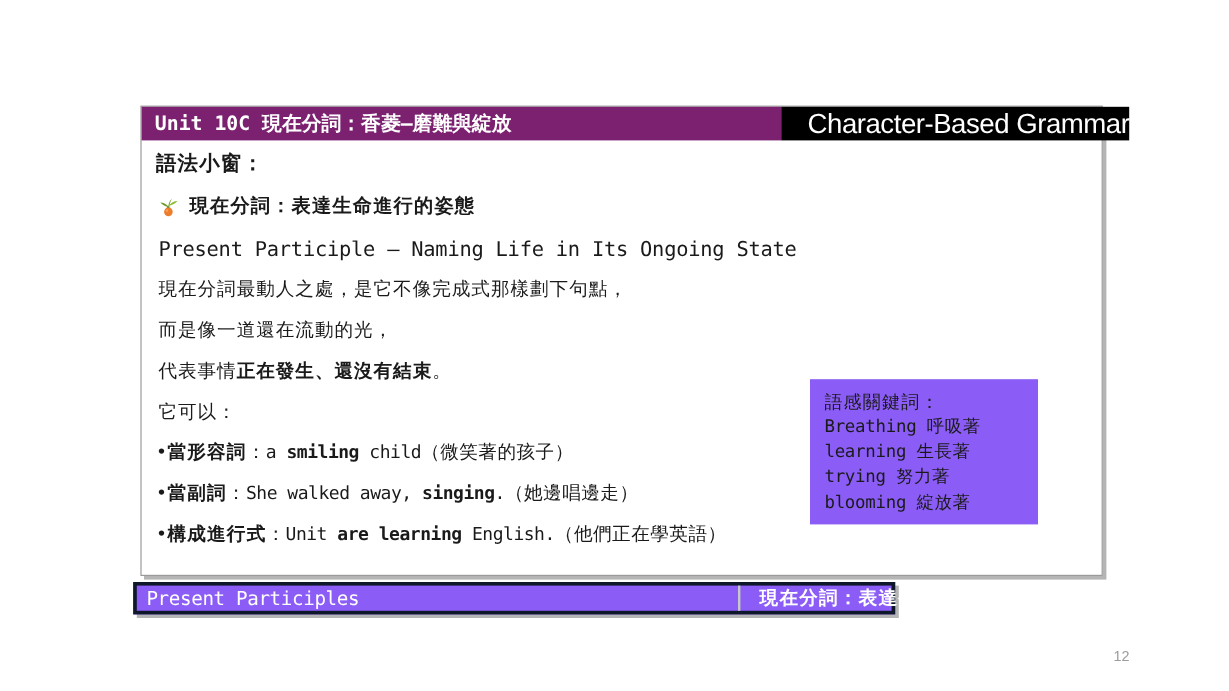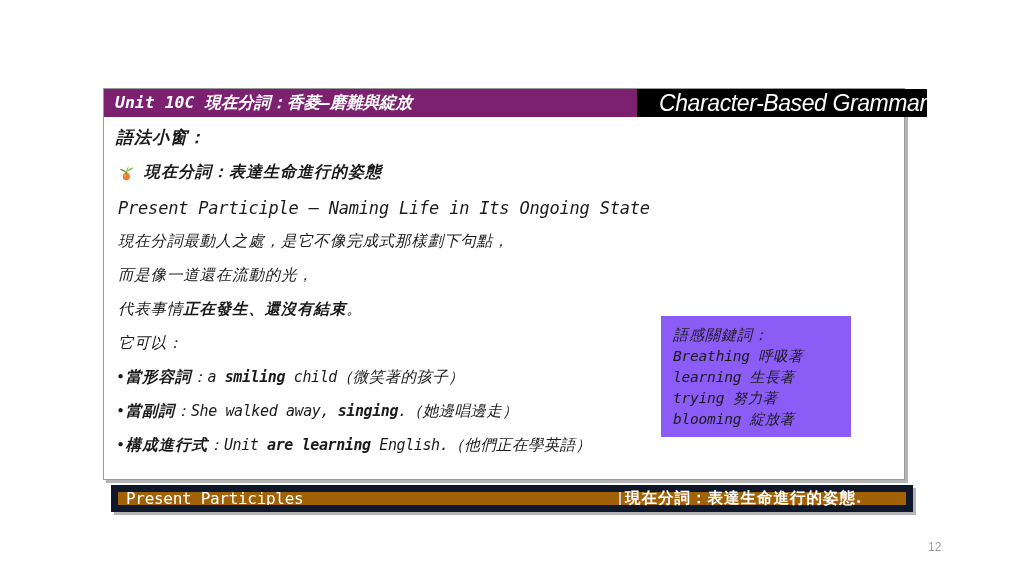--- a/index.html
+++ b/index.html
@@ -11,29 +11,28 @@
     width: 1024px;
     height: 576px;
     position: relative;
     overflow: hidden;
     font-family: "Liberation Serif", serif;
   }
 
   
   #slide-frame {
     position: absolute;
-    left: 103px;
+    left: 117px;
     top: 88px;
     width: 802px;
     height: 392px;
     box-sizing: border-box;
     border: 1px solid #9a9a9a;
     background: #ffffff;
     box-shadow: 3px 3px 0 rgba(120,120,120,0.55);
-    font-style: italic;
   }
 
   
   #title-bar {
     position: relative;
     height: 28px;
     display: flex;
     width: 100%;
     box-sizing: border-box;
   }
@@ -172,28 +171,28 @@
   #keyword-box .kw-item .zh {
     font-family: "DejaVu Serif", "Liberation Serif", serif;
     letter-spacing: 0.5px;
   }
 
   
   #footer-bar {
     position: absolute;
     left: 111px;
     top: 485px;
-    width: 802px;
+    width: 635px;
     height: 27px;
-    background: #a16207;
+    background: #8b5cf6;
     display: flex;
     align-items: center;
     box-sizing: border-box;
     box-shadow: 3px 3px 0 rgba(120,120,120,0.55);
-    border: 7px solid #0f172a;
+    border: 3px solid #0f172a;
   }
   #footer-left {
     flex: 0 0 503px;
     display: flex;
     align-items: baseline;
     padding-left: 8px;
     box-sizing: border-box;
     border-right: 2px solid #c8c8c8;
     height: 100%;
     align-items: center;
@@ -212,21 +211,21 @@
     font-size: 15px;
     color: #ffffff;
     letter-spacing: -0.4px;
     white-space: nowrap;
     margin-left: 4px;
   }
   #footer-right {
     flex: 1 1 auto;
     display: flex;
     align-items: flex-end;
-    padding-left: 4px;
+    padding-left: 16px;
     box-sizing: border-box;
   }
   #footer-right .t {
     font-family: "DejaVu Serif", "Liberation Serif", serif;
     font-weight: bold;
     font-size: 15.5px;
     color: #ffffff;
     letter-spacing: 1px;
     white-space: nowrap;
   }

